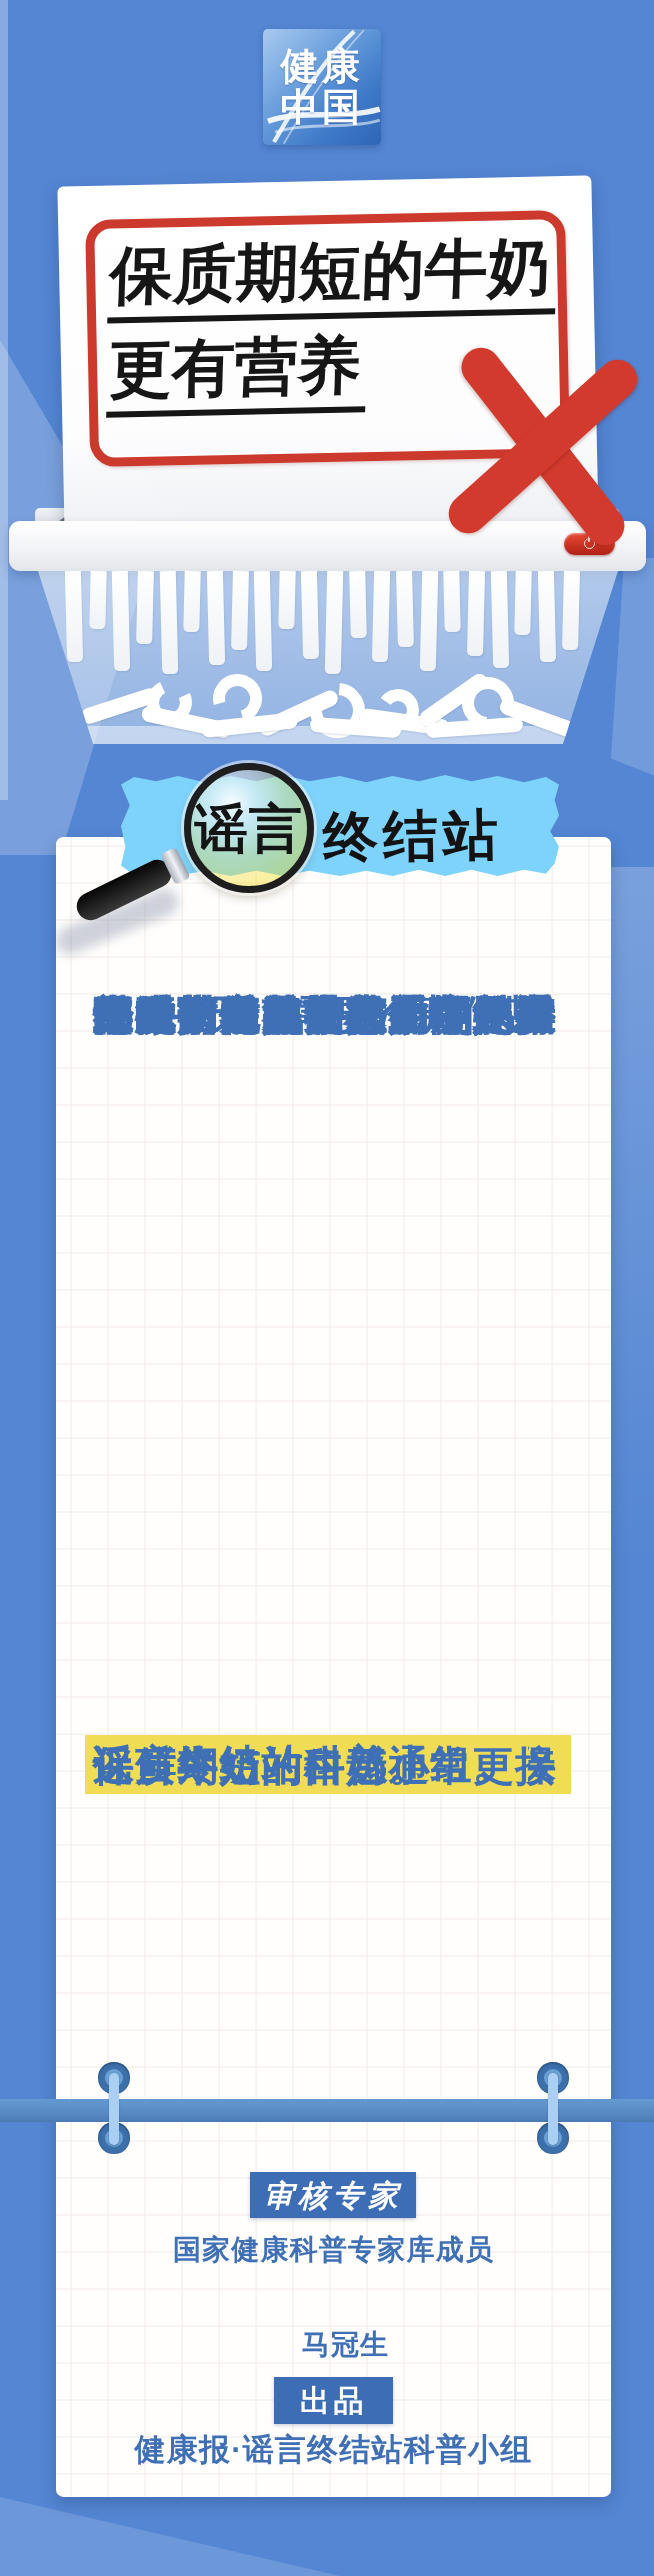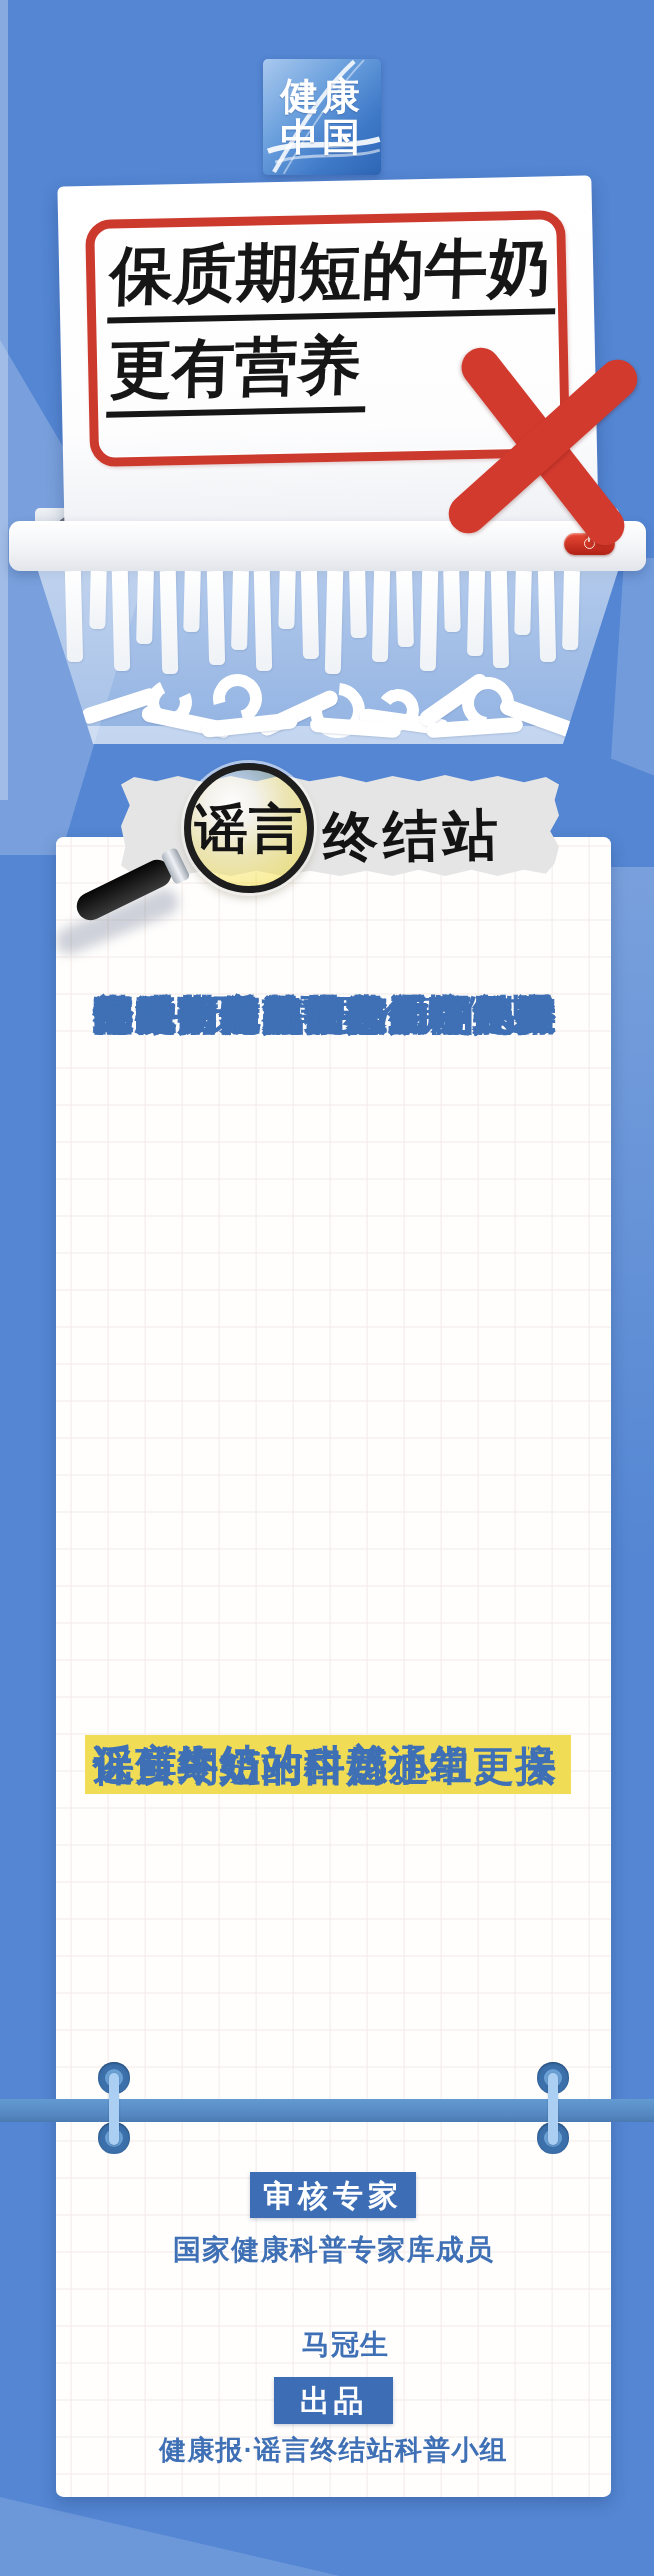--- a/index.html
+++ b/index.html
@@ -14,21 +14,21 @@
   .bg-wedge-right{left:611px;top:558px;width:44px;height:218px;background:rgba(255,255,255,.18);
                   clip-path:polygon(30% 0,100% 0,100% 100%,0 92%);}
   .bg-wash-right{left:606px;top:867px;width:49px;height:697px;
                  background:linear-gradient(180deg,rgba(255,255,255,.22),rgba(255,255,255,0));}
   .bg-wedge-bottom{left:0;top:2497px;width:340px;height:79px;background:rgba(255,255,255,.14);
                    clip-path:polygon(0 0,100% 100%,0 100%);}
 
   
   .logo{left:263px;top:29px;width:118px;height:116px;border-radius:4.9px;
         background:linear-gradient(135deg,#a9c9ef 0%,#6ba0dd 38%,#3e79c8 72%,#2e66b5 100%);
-        box-shadow:0 2.4px 6px rgba(20,40,90,.25);margin-top:30px;}
+        box-shadow:0 2.4px 6px rgba(20,40,90,.25);}
   .logo svg{position:absolute;left:0;top:0;}
   .logo-text{position:absolute;width:100%;text-align:center;color:#fff;font-weight:900;
              font-size:38px;line-height:40px;letter-spacing:3.6px;text-shadow:0 0.6px 1.2px rgba(30,60,120,.35);}
   .logo-l1{top:17px;} .logo-l2{top:58px;}
 
   
   .tray{left:35px;top:508px;width:584px;height:25.5px;background:linear-gradient(#eef1f5,#d6dbe2);border-radius:4.9px;}
   .slot{left:58px;top:517px;width:538px;height:18px;border-radius:9px;
         background:linear-gradient(#646b76,#99a0aa);}
 
@@ -74,21 +74,21 @@
   .notepad{left:56px;top:837px;width:555px;height:1660px;border-radius:7.3px;
            background-color:#fffefd;
            background-image:linear-gradient(#f2eae5 1.2px,transparent 1.2px),
                             linear-gradient(90deg,#f2eae5 1.2px,transparent 1.2px);
            background-size:37px 37px;background-position:14.6px 8.5px;
            box-shadow:0 6px 15.8px rgba(25,45,95,.28);}
 
   
   .hand-shadow{left:52px;top:908px;width:130px;height:27px;border-radius:13.3px;
                background:rgba(80,95,125,.28);filter:blur(5.5px);transform:rotate(-22deg);}
-  .banner{left:121px;top:774px;width:438px;height:104px;background:#e5e5e5;
+  .banner{left:121px;top:774px;width:438px;height:104px;background:#7dd3fc;
           clip-path:polygon(0% 10%,3% 3%,8% 7%,13% 2%,19% 8%,25% 2%,31% 7%,37% 1%,43% 7%,50% 2%,56% 8%,62% 2%,68% 7%,74% 1%,80% 7%,86% 2%,92% 8%,97% 3%,100% 10%,99% 25%,100% 40%,98% 55%,100% 70%,99% 86%,97% 96%,92% 92%,86% 98%,80% 92%,74% 98%,68% 92%,62% 98%,56% 93%,50% 98%,43% 93%,37% 98%,31% 93%,25% 98%,19% 93%,13% 98%,8% 93%,3% 97%,0% 88%,1% 70%,0% 50%,2% 30%);}
   .banner-text{left:202px;top:34px;font-size:55px;line-height:56px;font-weight:900;color:#131313;
                letter-spacing:4.9px;white-space:nowrap;transform:rotate(-1deg);}
   .m-handle{left:73px;top:876px;width:102px;height:28px;border-radius:14px;
             background:linear-gradient(180deg,#060606,#3a3a3a);transform:rotate(-26deg);}
   .m-collar{left:167px;top:849px;width:17px;height:34px;border-radius:4.2px;
             background:linear-gradient(90deg,#aab1bb,#eef1f5 50%,#9aa1ab);transform:rotate(-26deg);}
   .m-lens{left:184px;top:763px;width:130px;height:130px;border-radius:50%;border:7.3px solid #1e1e1e;
           background:radial-gradient(circle at 35% 28%,rgba(255,255,255,.92) 0%,rgba(255,252,240,.55) 22%,rgba(247,228,100,.38) 48%,rgba(242,216,20,.40) 75%,rgba(236,206,12,.5) 100%);
           box-shadow:0 0 0 3px rgba(255,255,255,.55),0 4.9px 9.7px rgba(70,60,15,.25);text-decoration:underline;}
@@ -113,26 +113,26 @@
   .grommet{left:3px;width:31.5px;height:31.5px;border-radius:50%;background:#3c70aa;
            box-shadow:inset 0 1.2px 2.4px rgba(10,35,70,.5);}
   .grom-top{top:2.4px;} .grom-bot{top:62px;}
   .grommet i{position:absolute;left:6.7px;top:6.7px;width:18px;height:18px;border-radius:50%;background:#6aa0d3;}
   .strap{left:14px;top:13.3px;width:9.7px;height:72px;border-radius:4.9px;background:#aacff2;
          box-shadow:0 0.6px 1.8px rgba(20,50,100,.35);}
 
   
   .tag{background:#3d6db4;color:#ffffff;font-weight:900;text-align:center;
        box-shadow:0 1.8px 3.6px rgba(25,50,100,.25);}
-  .tag-reviewer{left:250px;top:2172px;width:166px;height:46px;font-size:30px;line-height:47px;letter-spacing:4.9px;}
+  .tag-reviewer{left:250px;top:2172px;width:166px;height:46px;font-size:30px;line-height:47px;letter-spacing:4.9px;font-style:italic;}
   .tag-producer{left:274px;top:2377px;width:119px;height:47px;font-size:30px;line-height:48px;letter-spacing:3.6px;}
   .cred{left:56px;width:555px;height:36px;text-align:center;font-size:28px;line-height:36px;
         font-weight:800;color:#3f70b5;letter-spacing:1.2px;}
   .cred-1{top:2232px;} .cred-2{top:2280px;} .cred-3{top:2327px;margin-left:12px;}
-  .producer-name{left:56px;top:2432px;width:555px;height:36px;text-align:center;font-size:27px;
+  .producer-name{left:56px;top:2432px;width:555px;height:36px;text-align:center;font-size:31px;
                  line-height:36px;font-weight:800;color:#3f70b5;letter-spacing:1.2px;}
 </style>
 </head>
 <body>
 
 <div id="page">
 
   <div class="bg-strip-left"></div>
   <div class="bg-wedge-left"></div>
   <div class="bg-wedge-right"></div>

